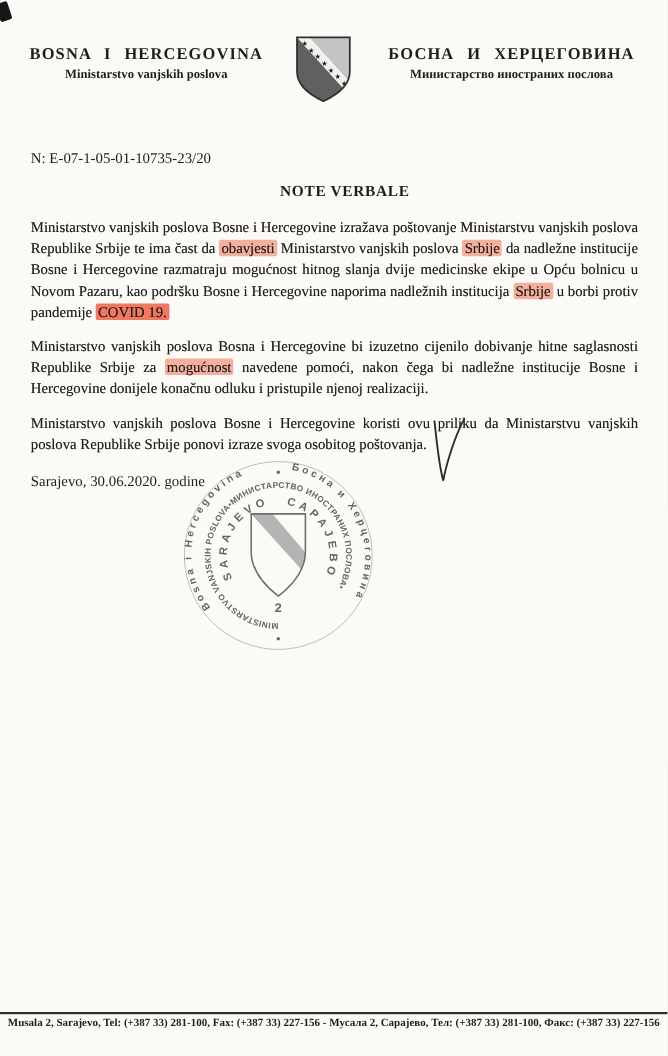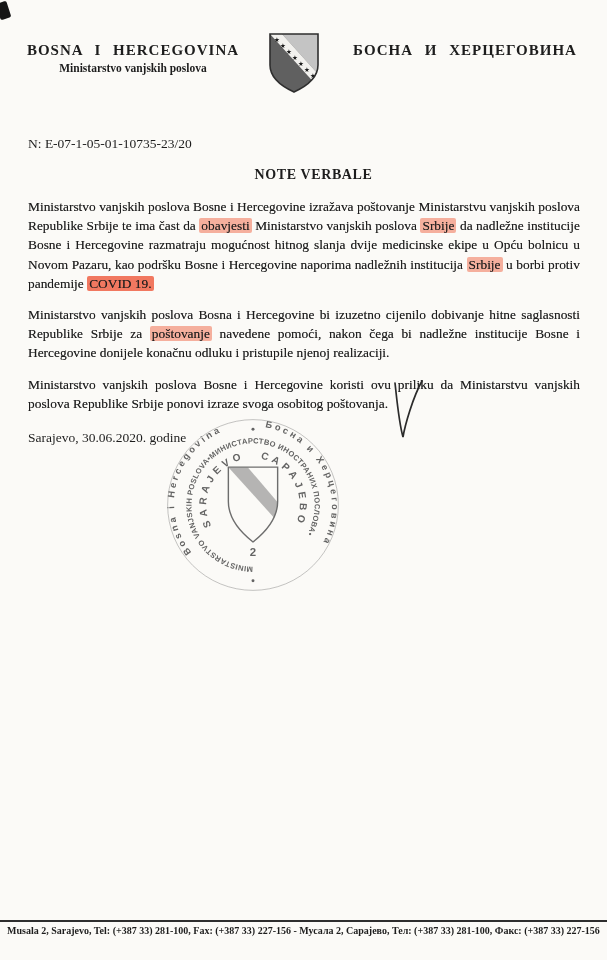--- a/index.html
+++ b/index.html
@@ -86,28 +86,29 @@
         <text x="31" y="35">★</text>
           <text x="37" y="41">★</text>
         <text x="43" y="47">★</text>
       </g>
     </g>
     <path d="M 3,3 H 51 V 34 Q 51,50 27,61 Q 3,50 3,34 Z" fill="none" stroke="#2e2e2e" stroke-width="1.6"></path>
   </svg>
 
   <div class="hdr-right">
     <div class="hdr-title">БОСНА  И  ХЕРЦЕГОВИНА</div>
+    <div class="hdr-sub">Министарство иностраних послова</div>
   </div>
 
   <div class="ref">N: E-07-1-05-01-10735-23/20</div>
   <div class="doc-title">NOTE VERBALE</div>
 
   <div class="body-text">
       <p><span>Ministarstvo vanjskih poslova Bosne i Hercegovine izražava poštovanje Ministarstvu vanjskih poslova Republike Srbije te ima čast da </span><span class="hl">obavjesti</span><span> Ministarstvo vanjskih poslova </span><span class="hl">Srbije</span><span> da nadležne institucije Bosne i Hercegovine razmatraju mogućnost hitnog slanja dvije medicinske ekipe u Opću bolnicu u Novom Pazaru, kao podršku Bosne i Hercegovine naporima nadležnih institucija </span><span class="hl">Srbije</span><span> u borbi protiv pandemije </span><span class="hl hl-strong">COVID 19.</span></p>
-      <p><span>Ministarstvo vanjskih poslova Bosna i Hercegovine bi izuzetno cijenilo dobivanje hitne saglasnosti Republike Srbije za </span><span class="hl">poštovanje</span><span> navedene pomoći, nakon čega bi nadležne institucije Bosne i Hercegovine donijele konačnu odluku i pristupile njenoj realizaciji.</span></p>
+      <p><span>Ministarstvo vanjskih poslova Bosna i Hercegovine bi izuzetno cijenilo dobivanje hitne saglasnosti Republike Srbije za </span><span class="hl">mogućnost</span><span> navedene pomoći, nakon čega bi nadležne institucije Bosne i Hercegovine donijele konačnu odluku i pristupile njenoj realizaciji.</span></p>
       <p><span>Ministarstvo vanjskih poslova Bosne i Hercegovine koristi ovu priliku da Ministarstvu vanjskih poslova Republike Srbije ponovi izraze svoga osobitog poštovanja.</span></p>
     </div>
 
   <div class="dateline">Sarajevo, 30.06.2020. godine</div>
 
   <svg class="scribble" width="38" height="68" viewBox="0 0 38 68">
     <path d="M 6,4 C 8,22 10,44 14,58 C 16,46 24,18 33,2" fill="none" stroke="#2b2b2b" stroke-width="1.7" stroke-linecap="round"></path>
   </svg>
 
   <svg class="stamp" viewBox="0 0 200 200">

